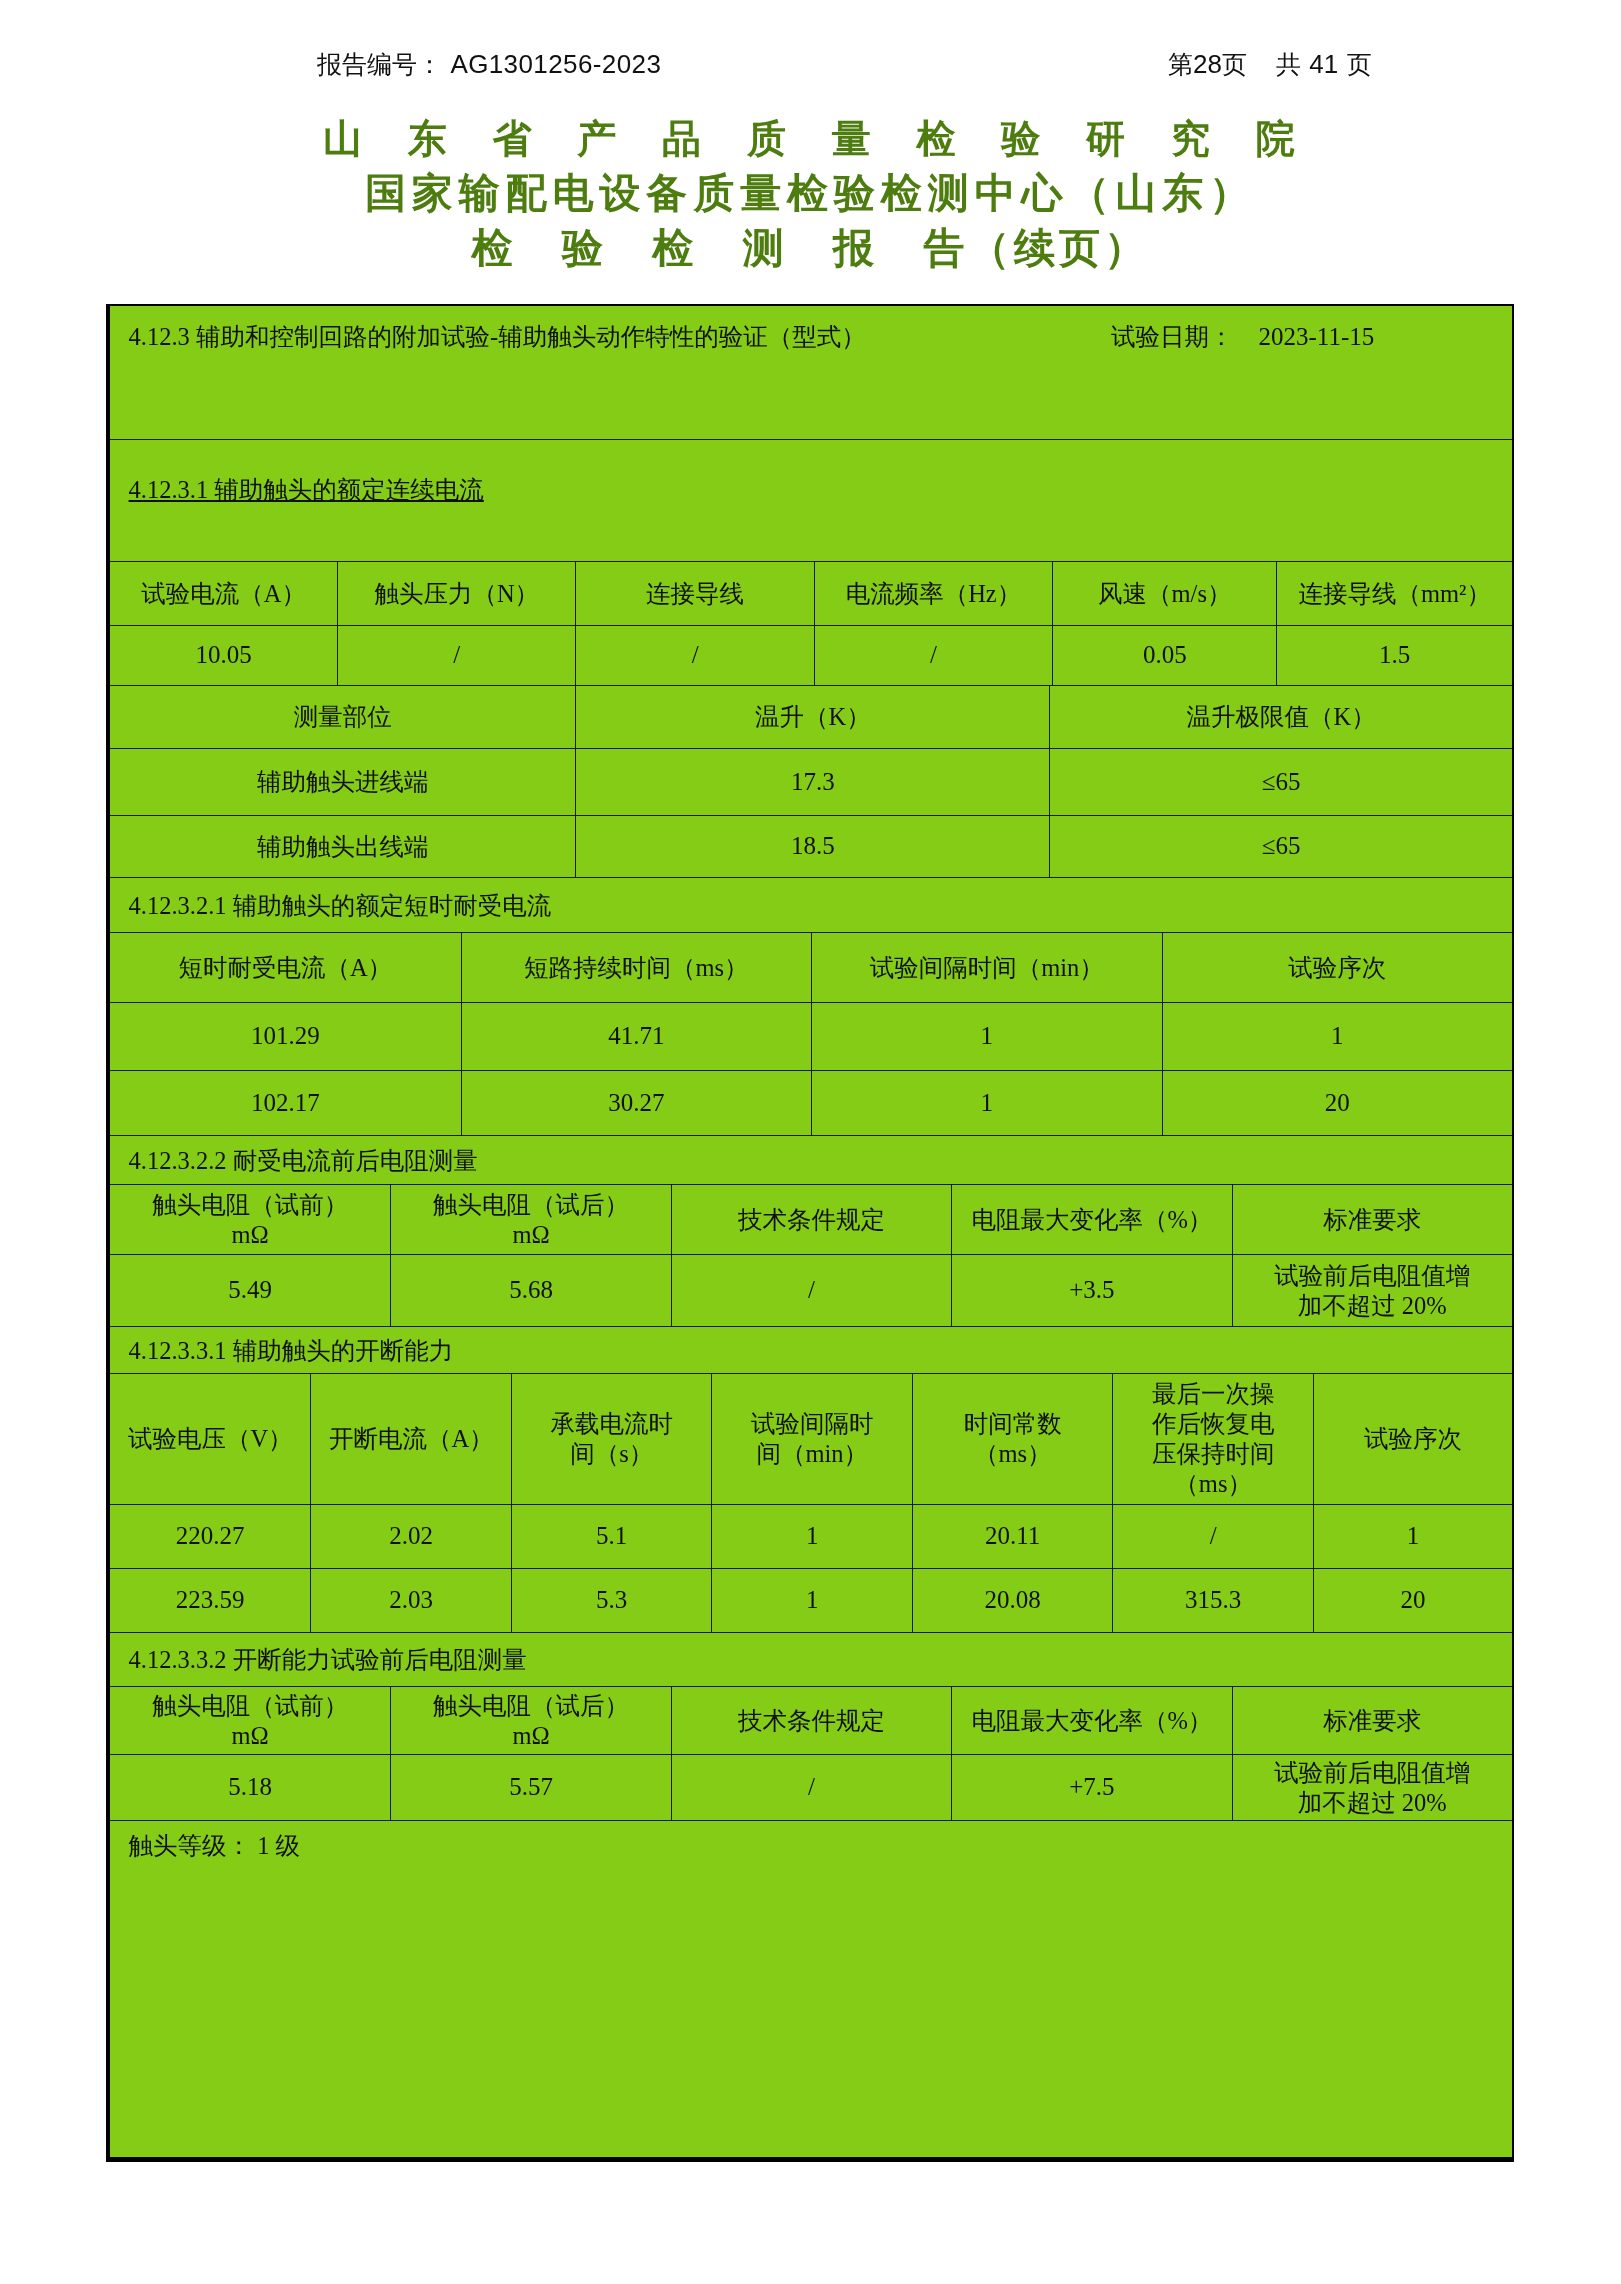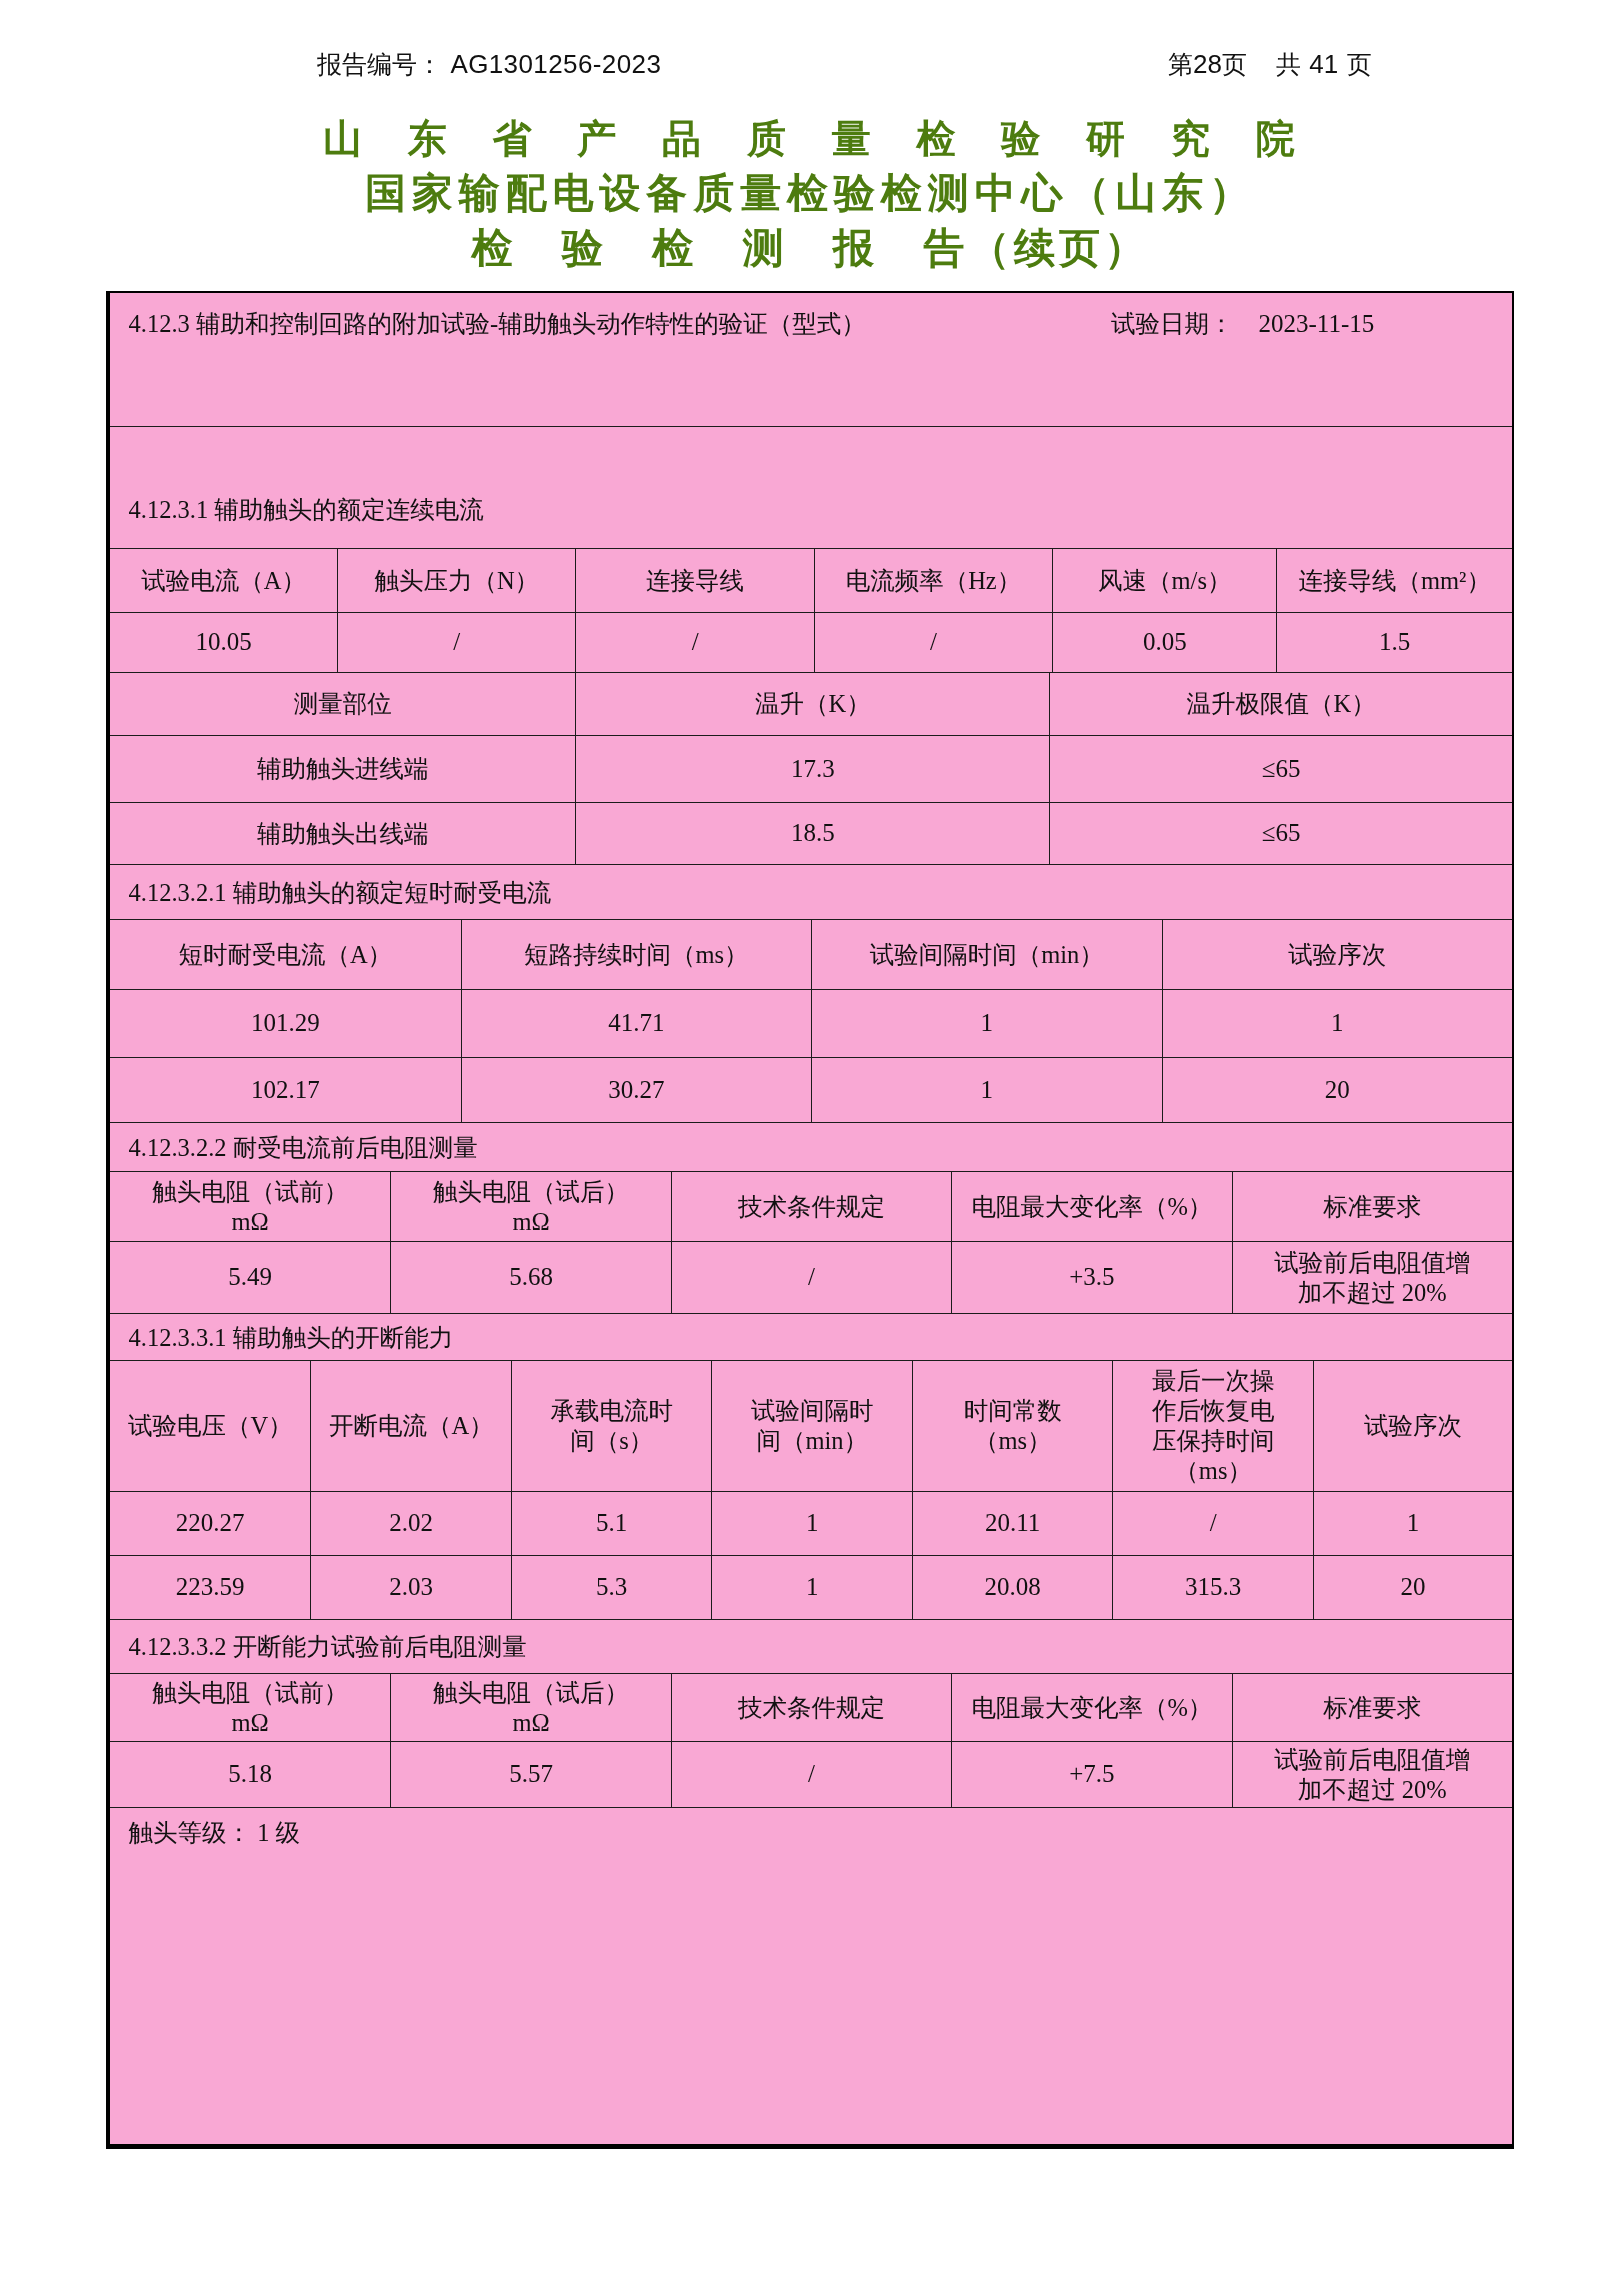--- a/index.html
+++ b/index.html
@@ -20,41 +20,41 @@
   .page-info .sep{margin-left:29px;}
   .page-info .sp{margin-left:8.4px;}
   
   .titles{position:absolute;top:111px;left:0;right:0;text-align:center;
           font-family:"Liberation Sans","DejaVu Sans",sans-serif;font-weight:bold;color:#4d7c0f;}
   .titles .l1{font-size:39px;line-height:55px;letter-spacing:3.4px;white-space:nowrap;}
   .titles .l2{font-size:41px;line-height:55px;letter-spacing:5.9px;white-space:nowrap;}
   .titles .l3{font-size:41px;line-height:55px;letter-spacing:4.2px;white-space:nowrap;}
   
   .main-box{
-    position:absolute;left:106px;top:291px;width:1408px;height:1858px;
+    position:absolute;left:106px;top:304px;width:1408px;height:1858px;
     border-style:solid;border-color:#000;
     border-top-width:2.5px;border-right-width:2.5px;border-bottom-width:5.9px;border-left-width:4.2px;
-    background:#f9a8d4;
+    background:#84cc16;
   }
   .row{display:flex;width:100%;border-top:1.7px solid #1c1c1c;font-size:24.5px;}
   .row.first{border-top:none;}
   .cell{
     display:flex;align-items:center;justify-content:center;
     text-align:center;white-space:pre-line;line-height:1.22;
     padding:1.7px 5px;
   }
   .cell + .cell{border-left:1.7px solid #1c1c1c;}
   .num{font-size:25px;}
   
   .sec{display:flex;align-items:center;padding-left:18.6px;}
   .r1{position:relative;display:block;height:133px;}
   .r1 .s1-title{position:absolute;top:13.5px;left:18.6px;white-space:nowrap;}
   .r1 .s1-date{position:absolute;top:13.5px;left:1001px;white-space:nowrap;text-align:right;}
   .r1 .s1-date .dval{margin-left:25px;}
-  .r2{height:122px;display:flex;align-items:flex-end;padding:0 0 22px 18.6px;}
+  .r2{height:122px;display:flex;align-items:center;padding:0 0 22px 18.6px;text-decoration:underline;}
   .r9{height:55px;}
   .r13{height:49px;}
   .r16{height:47px;}
   .r20{height:54px;}
   .grade-row{display:block;height:268px;padding:8.4px 0 0 18.6px;}
   
   .t1h{height:64px;} .t1v{height:60px;} .amb{height:65px;justify-content:center;align-items:center;display:flex;}
   .t2h{height:63px;} .t2r1{height:67px;} .t2r2{height:62px;}
   .t3h{height:70px;} .t3r1{height:68px;} .t3r2{height:65px;}
   .t4h{height:70px;} .t4v{height:72px;}

